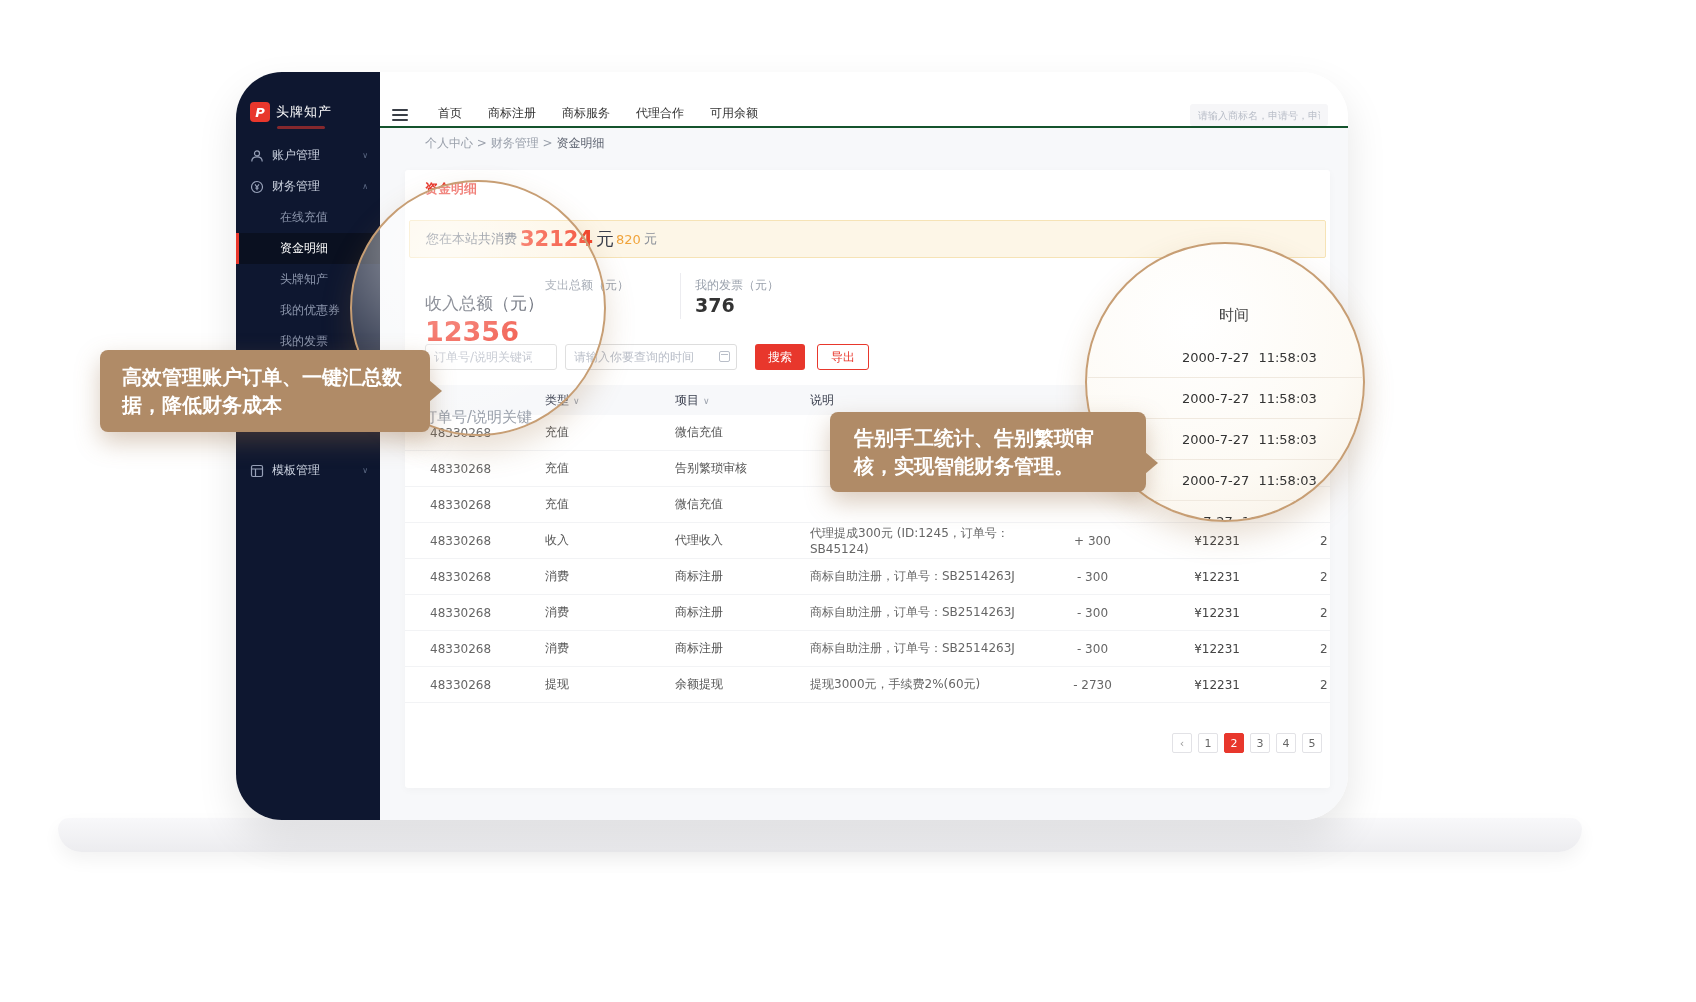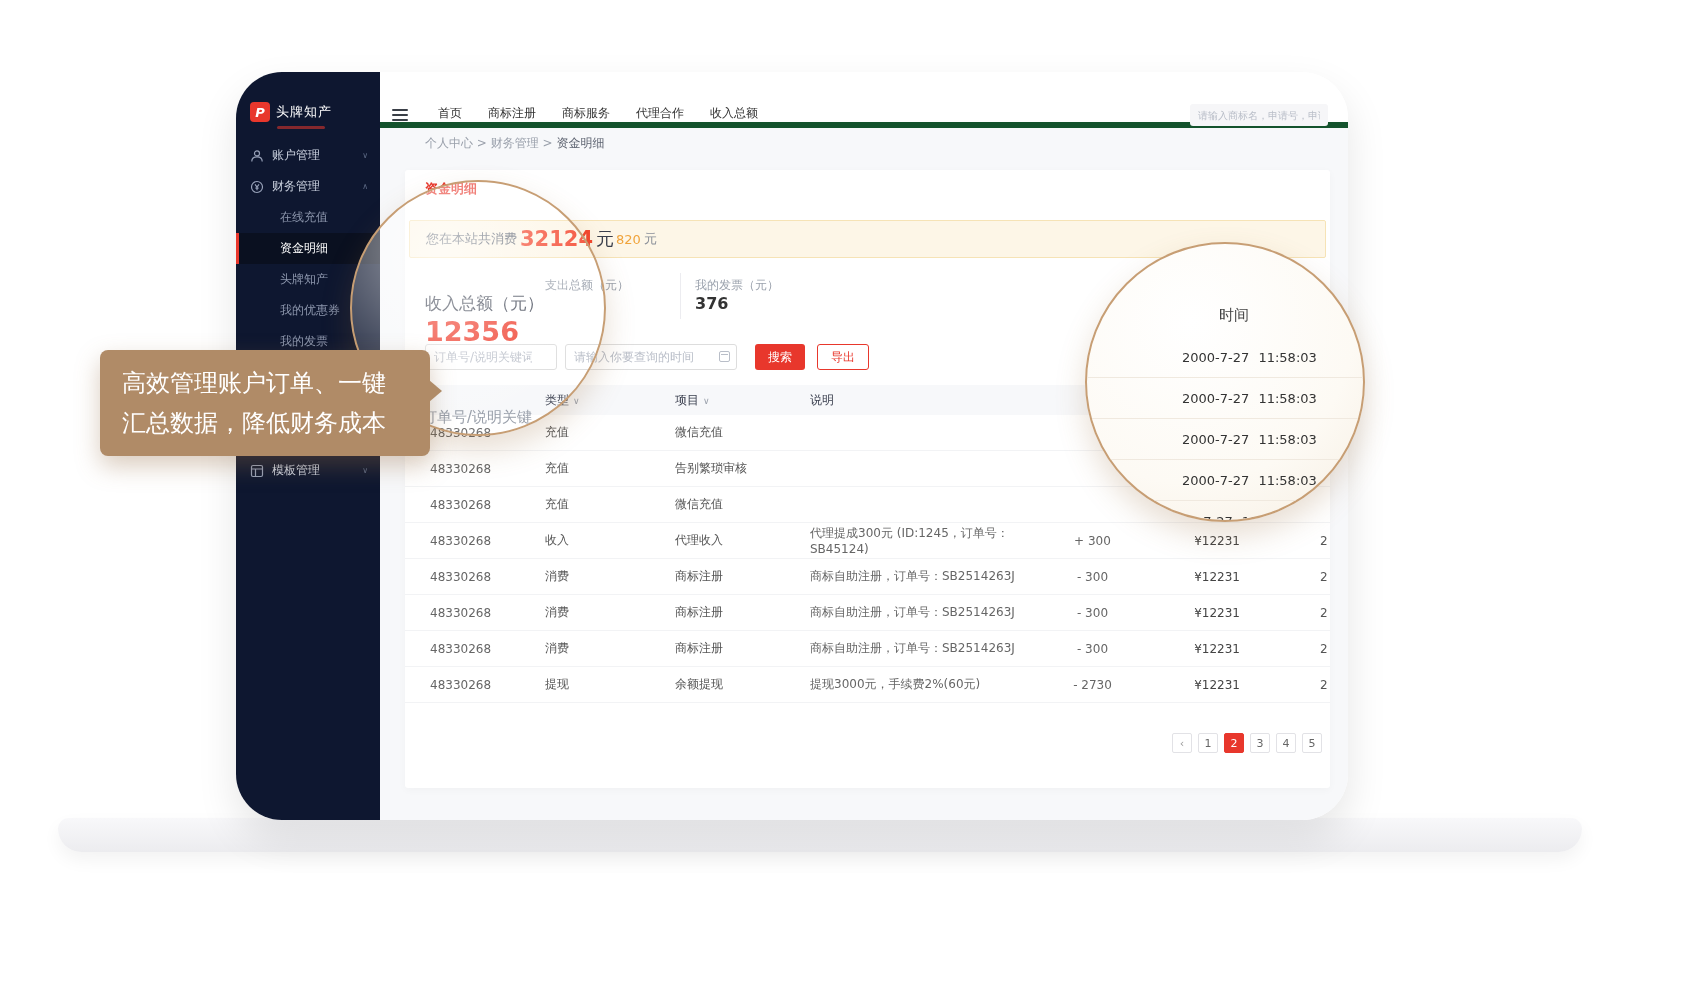--- a/index.html
+++ b/index.html
@@ -29,21 +29,21 @@
   .sb-chev { margin-left:auto; color:#5d6a85; font-size:8px; }
   .sb-sub { padding-left:44px; color:#8d97ad; }
   .sb-sub.active { background:#0a1020; color:#fff; }
   .sb-sub.active::before { content:""; position:absolute; left:0; top:0; width:3px; height:100%; background:#e8372c; }
   .sb-ico { display:flex; align-items:center; }
   .sb-ico svg { stroke:#97a1b8; fill:none; stroke-width:1.2; }
   .mt-gap { margin-top:98px; }
 
   
   .main { position:absolute; left:144px; top:0; width:968px; height:748px; }
-  .topwhite { position:relative; height:56px; background:#fff; border-bottom:6px solid #14532d; }
+  .topwhite { position:relative; height:56px; background:#fff; border-bottom:2px solid #14532d; }
   .burger { position:absolute; left:12px; top:37px; width:16px; cursor:pointer; }
   .burger span { display:block; width:16px; height:2px; background:#3a3f47; margin-bottom:3px; border-radius:1px; }
   .navrow { position:absolute; left:58px; top:33px; display:flex; gap:26px; font-size:12px; color:#333; }
   .navrow .nav-item { cursor:pointer; }
   .topsearch { position:absolute; right:20px; top:32px; width:138px; height:22px; background:#f6f6f8; border-radius:3px; display:flex; align-items:center; padding:0 8px; }
   .topsearch input { border:none; background:transparent; width:100%; font-size:10px; color:#888; outline:none; font-family:"DejaVu Sans",sans-serif; }
   .topsearch input::placeholder { color:#b9bec8; }
   .main-bg { position:absolute; left:0; top:56px; right:0; bottom:0; background:#f7f8fa; }
   .breadcrumb { position:absolute; left:45px; top:63px; font-size:12px; color:#9aa0ab; }
   .breadcrumb b { color:#5d6370; font-weight:normal; }
@@ -57,21 +57,21 @@
   .bn-big { font-size:21px; font-weight:bold; color:#f4472e; margin:0 3px; }
   .bn-bigunit { font-size:18px; color:#3a3f4c; margin-right:2px; }
   .bn-small { font-size:13px; color:#f0a43c; }
   .bn-smallunit { font-size:13px; color:#8a8f99; margin-left:3px; }
 
   .stat-income-label { position:absolute; left:20px; top:122px; font-size:17px; color:#3b4150; }
   .stat-income-value { position:absolute; left:20px; top:146px; font-size:27px; font-weight:bold; color:#ef3b2a; }
   .stat-expense-label { position:absolute; left:140px; top:107px; font-size:12px; color:#9aa1ac; }
   .v-divider { position:absolute; left:275px; top:103px; width:1px; height:46px; background:#ececf0; }
   .stat-balance-label { position:absolute; left:290px; top:107px; font-size:12px; color:#9aa1ac; }
-  .stat-balance-value { position:absolute; left:290px; top:124px; font-size:16px; font-weight:bold; color:#333; }
+  .stat-balance-value { position:absolute; left:290px; top:124px; font-size:19px; font-weight:bold; color:#333; }
 
   .kw-wrap { position:absolute; left:20px; top:174px; width:132px; height:26px; }
   .time-wrap { position:absolute; left:160px; top:174px; width:172px; height:26px; }
   .filter-input { width:100%; height:100%; border:1px solid #ddd; border-radius:3px; padding:0 24px 0 8px; font-size:12px; color:#666; outline:none; font-family:"DejaVu Sans",sans-serif; }
   .filter-input::placeholder { color:#b9bec8; }
   .cal-ico { position:absolute; right:7px; top:7px; width:11px; height:11px; border:1px solid #b9bec8; border-radius:2px; }
   .cal-ico::before { content:""; position:absolute; left:1px; right:1px; top:2px; height:1px; background:#b9bec8; }
   .btn-search { position:absolute; left:350px; top:174px; width:50px; height:26px; background:#e8372c; color:#fff; font-size:12px; border:none; border-radius:3px; cursor:pointer; font-family:"DejaVu Sans",sans-serif; }
   .btn-export { position:absolute; left:412px; top:174px; width:52px; height:26px; background:#fff; color:#e8372c; font-size:12px; border:1px solid #e8372c; border-radius:3px; cursor:pointer; font-family:"DejaVu Sans",sans-serif; }
 
@@ -103,22 +103,22 @@
                background:radial-gradient(circle at 35% 28%, rgba(255,255,255,.6), rgba(255,255,255,.05) 68%); }
   .lensL-text { position:absolute; left:70px; top:226px; font-size:15px; color:#9aa0ab; white-space:nowrap; }
   .lens-right { left:1085px; top:242px; width:280px; height:280px;
                 background:radial-gradient(circle at 38% 28%, #ffffff 0%, #fdfaf4 62%, #f6eee2 100%); }
   .lr-head { position:absolute; top:62px; left:0; right:0; text-align:center; padding-left:18px; font-size:15px; color:#444; }
   .lr-rows { position:absolute; top:93px; left:0; right:0; }
   .lr-row { height:41px; display:flex; align-items:center; padding-left:95px; font-size:13px; color:#333;
             border-bottom:1px solid #f0e9df; white-space:nowrap; word-spacing:5px; }
 
   
-  .callout { position:absolute; background:#b08b67; border-radius:8px; color:#fff; font-size:24px; line-height:40px; z-index:7;
-             box-shadow:0 10px 24px rgba(150,110,70,.35); }
+  .callout { position:absolute; background:#b08b67; border-radius:8px; color:#fff; font-size:20px; line-height:28px; z-index:7;
+             box-shadow:0 10px 24px rgba(150,110,70,.35);font-weight:bold; }
   .callout::after { content:""; position:absolute; right:-12px; border:11px solid transparent; border-left:13px solid #b08b67; border-right:0; }
   .callout-left { left:100px; top:350px; width:330px; padding:13px 22px; }
   .callout-left::after { top:30px; }
   .callout-right { left:830px; top:412px; width:316px; padding:12px 24px; }
   .callout-right::after { top:40px; }
 </style>
 </head>
 <body>
 
 <div class="stage">
@@ -186,21 +186,21 @@
         <div class="burger">
             <span></span>
             <span></span>
             <span></span>
           </div>
         <div class="navrow">
           <span class="nav-item">首页</span>
           <span class="nav-item">商标注册</span>
           <span class="nav-item">商标服务</span>
           <span class="nav-item">代理合作</span>
-          <span class="nav-item">收入总额</span>
+          <span class="nav-item">可用余额</span>
         </div>
         <div class="topsearch">
           <input placeholder="请输入商标名，申请号，申请人" style="">
         </div>
       </div>
 
       <div class="main-bg"></div>
       <div class="breadcrumb">
         <span>个人中心 &gt; 财务管理 &gt;</span>
         <b>资金明细</b>
@@ -340,13 +340,14 @@
     <div class="lr-rows">
       <div class="lr-row">2000-7-27 11:58:03</div>
       <div class="lr-row">2000-7-27 11:58:03</div>
       <div class="lr-row">2000-7-27 11:58:03</div>
       <div class="lr-row">2000-7-27 11:58:03</div>
       <div class="lr-row">00-7-27 11</div>
     </div>
   </div>
 
   <div class="callout callout-left">高效管理账户订单、一键汇总数据，降低财务成本</div>
+  <div class="callout callout-right">告别手工统计、告别繁琐审核，实现智能财务管理。</div>
 </div>
 
 </body></html>

